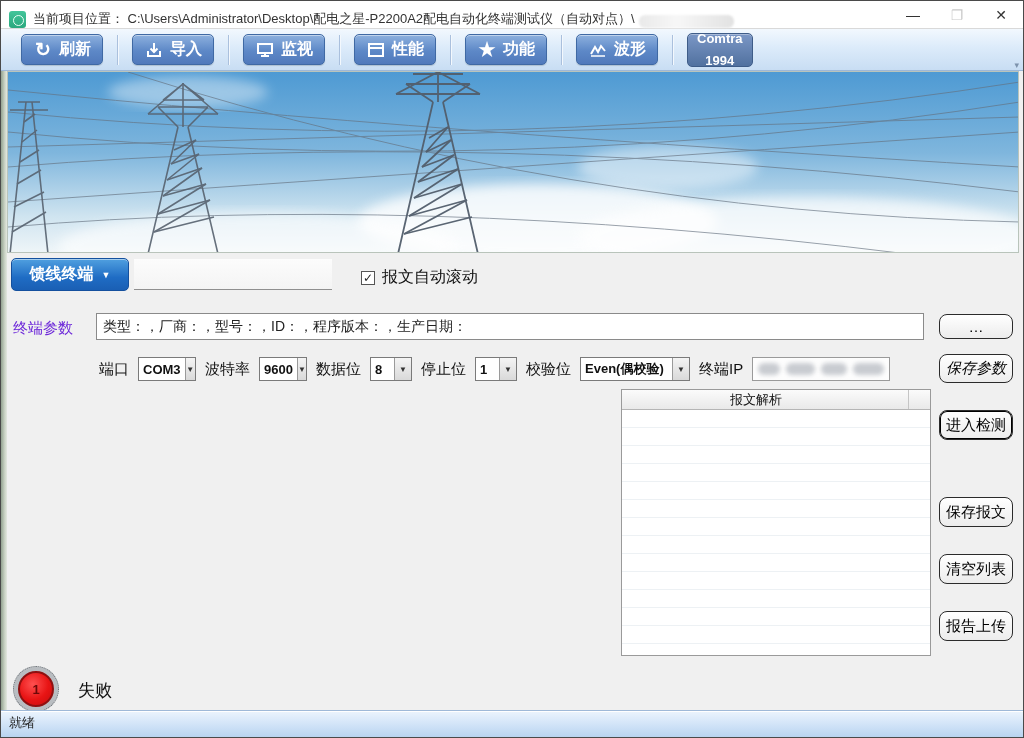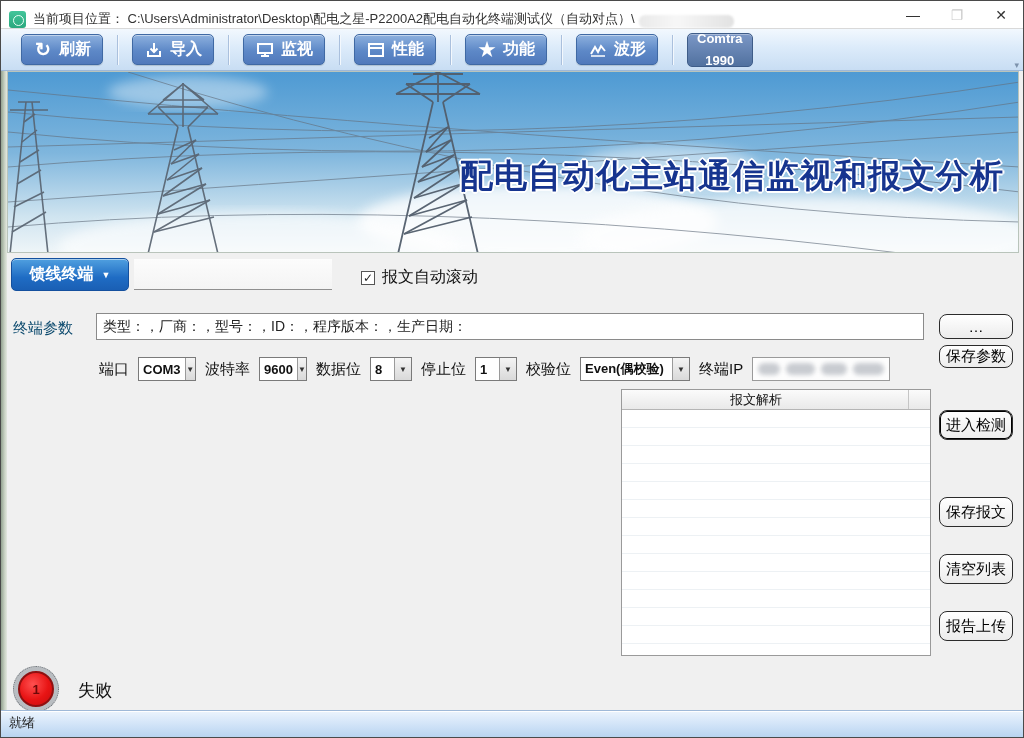--- a/index.html
+++ b/index.html
@@ -62,21 +62,21 @@
              box-shadow:inset 0 1px 0 rgba(255,255,255,.5); }
   .tab-btn .arrow { font-size:9px; }
   .tab-empty { position:absolute; left:133px; top:258px; width:198px; height:31px;
                border-bottom:1px solid #8f8f8f; background:linear-gradient(#fcfcfc,#f4f4f4); }
   .chk-row { position:absolute; left:360px; top:266px; display:flex; align-items:center; gap:7px;
              font-size:16px; color:#111; cursor:pointer; }
   .chk-box { width:14px; height:14px; background:#fff; border:1px solid #555; display:flex;
              align-items:center; justify-content:center; font-size:12px; font-weight:bold; color:#222; }
 
   
-  .row-label { position:absolute; font-size:15px; color:#0c4a6e; }
+  .row-label { position:absolute; font-size:15px; color:#6d28d9; }
   .params-input { position:absolute; left:95px; top:312px; width:828px; height:27px;
                   border:1px solid #8a8a8a; background:#fff; font-size:14px; color:#222;
                   padding:0 6px; font-family:"Liberation Sans","DejaVu Sans",sans-serif; }
   .side-btn { position:absolute; left:938px; width:74px; background:linear-gradient(#ffffff,#ececec);
               border:1px solid #2b2b2b; border-radius:8px; font-size:15px; color:#000;
               display:flex; align-items:center; justify-content:center; cursor:pointer;
               font-family:"Liberation Sans","DejaVu Sans",sans-serif; }
   .side-btn.focused { box-shadow:0 0 0 1px #000 inset; }
 
   
@@ -191,21 +191,21 @@
         <svg width="18" height="18" viewBox="0 0 18 18">
             <path d="M2 13 6 6l3 5 3-6 4 5" fill="none" stroke="#fff" stroke-width="2"></path>
             <path d="M2 15h14" stroke="#fff" stroke-width="1.5"></path>
           </svg>
       </span>
       <span>波形</span>
     </button>
     <div class="tsep"></div>
     <button class="comtra">
       <span>Comtra</span>
-      <span>1990</span>
+      <span>1994</span>
     </button>
     <span class="toolbar-grip">▾</span>
   </div>
 
   <div class="banner">
     <svg width="1012" height="182" viewBox="0 0 1012 182">
       <defs>
         <filter id="blur6">
             <feGaussianBlur stdDeviation="6"></feGaussianBlur>
           </filter>
@@ -245,21 +245,20 @@
 
       <g stroke="#525e6c" stroke-width="1.8" fill="none" opacity="0.95">
         <path d="M390 182 L425 30 M470 182 L435 30"></path>
         <path d="M396 162 L464 145 M401 144 L459 128 M406 126 L454 112 M410 110 L450 97 M414 95 L446 83 M418 80 L443 68 M421 66 L440 55"></path>
         <path d="M396 162 L459 128 M401 144 L454 112 M406 126 L450 97 M410 110 L446 83 M414 95 L443 68 M418 80 L440 55"></path>
         <path d="M425 30 L398 12 M435 30 L462 12 M398 12 H462"></path>
         <path d="M388 22 H472 M405 2 H455 M430 0 V30"></path>
         <path d="M388 22 L430 0 L472 22"></path>
       </g>
     </svg>
-    <div class="banner-title">配电自动化主站通信监视和报文分析</div>
   </div>
 
   <div class="left-strip"></div>
 
   <button class="tab-btn">
     <span>馈线终端</span>
     <span class="arrow">▼</span>
   </button>
   <div class="tab-empty"></div>
   <div class="chk-row">
@@ -298,21 +297,21 @@
       <span class="combo-btn">▼</span>
     </div>
     <span>终端IP</span>
     <div class="ip-field">
       <span class="blob" style="width:22px;"></span>
       <span class="blob" style="width:30px;"></span>
       <span class="blob" style="width:26px;"></span>
       <span class="blob" style="width:32px;"></span>
     </div>
   </div>
-  <button class="side-btn" style="top:344px; height:23px;">保存参数</button>
+  <button class="side-btn" style="top:353px; height:29px;font-style:italic;">保存参数</button>
 
 
   <div class="parse-table">
     <div class="pt-header">
       <div class="pt-col" style="width:103px;margin-top:44px;">名称</div>
       <div class="pt-col" style="width:184px;">报文解析</div>
       <div class="pt-col" style="flex:1; border-right:none;"></div>
     </div>
     <div class="pt-body"></div>
   </div>

